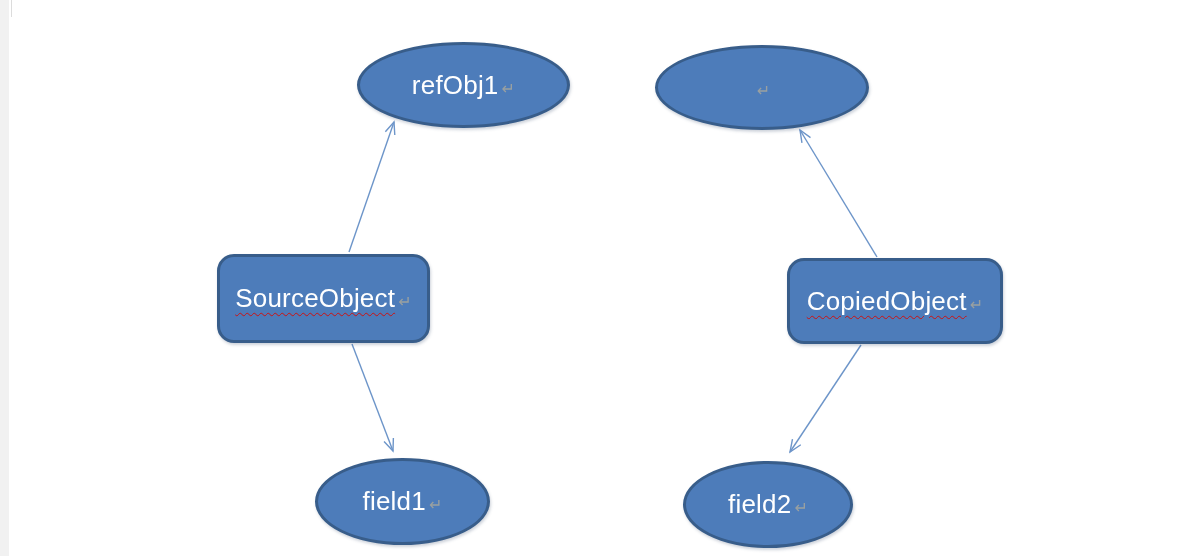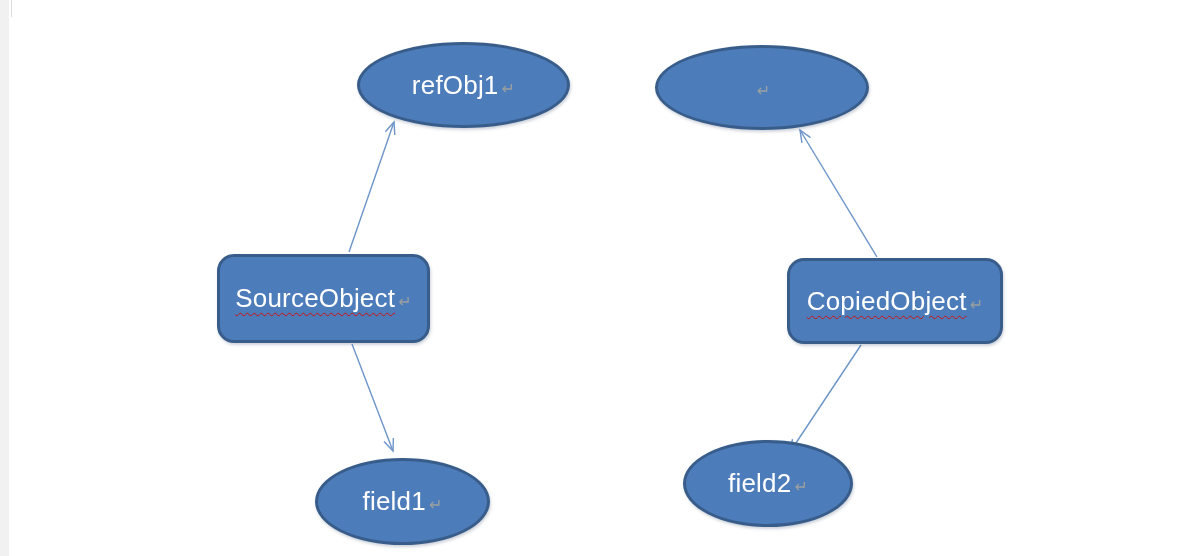--- a/index.html
+++ b/index.html
@@ -42,21 +42,21 @@
     letter-spacing: 0.2px;
     box-shadow: 1px 2px 3px rgba(60, 80, 110, 0.25);
   }
   .ellipse { border-radius: 50%; }
   .rrect { border-radius: 17px; }
   .node-refobj1 { left: 357px; top: 42px;  width: 213px; height: 86px; }
   .node-refobj2 { left: 655px; top: 45px;  width: 214px; height: 85px; }
   .node-source  { left: 217px; top: 254px; width: 213px; height: 89px; }
   .node-copied  { left: 787px; top: 258px; width: 216px; height: 86px; }
   .node-field1  { left: 315px; top: 458px; width: 175px; height: 87px; text-align: center; }
-  .node-field2  { left: 683px; top: 440px; width: 170px; height: 87px; }
+  .node-field2  { left: 683px; top: 461px; width: 170px; height: 87px; }
   .label { white-space: nowrap; }
   .misspelled {
     text-decoration-line: underline;
     text-decoration-style: wavy;
     text-decoration-color: #cc1111;
     text-decoration-thickness: 1px;
     text-underline-offset: 5px;
   }
   .para-mark {
     color: #9aa0a0;

